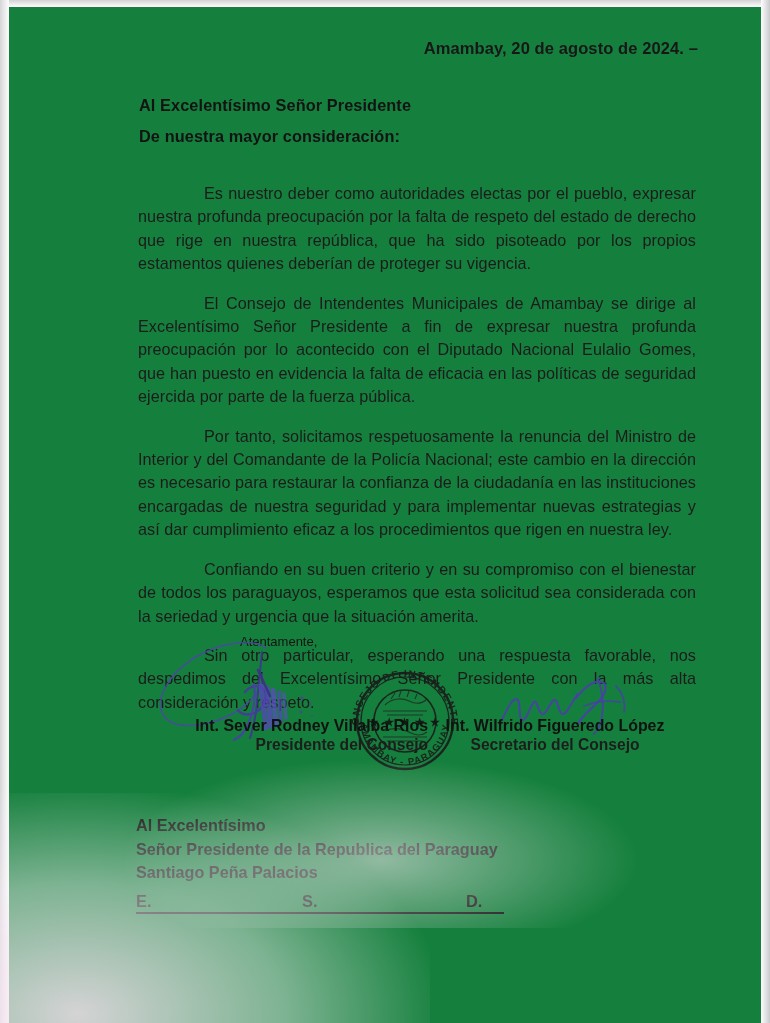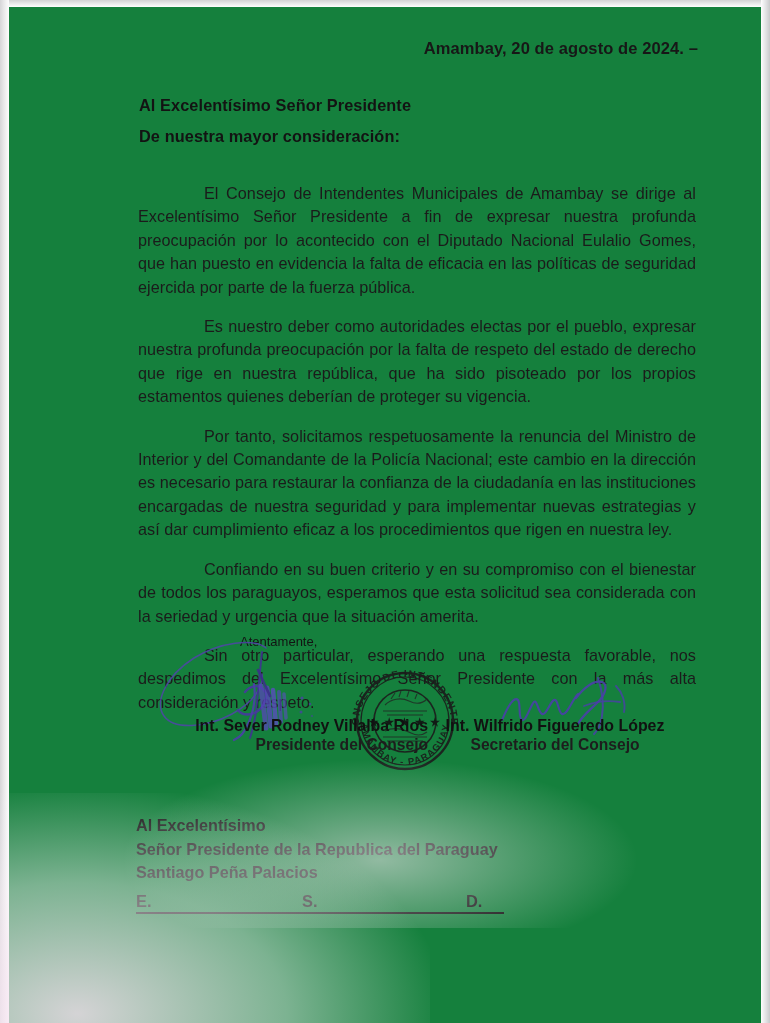--- a/index.html
+++ b/index.html
@@ -193,22 +193,22 @@
   <div class="scan-edge-right"></div>
 
   <div class="doc">
 
     <div class="date-line">Amambay, 20 de agosto de 2024. –</div>
 
     <div class="salutation l2">De nuestra mayor consideración:</div>
     <div class="salutation l1">Al Excelentísimo Señor Presidente</div>
 
     <div class="body-block">
+      <p class="para"><span class="indent"></span><span>Es nuestro deber como autoridades electas por el pueblo, expresar nuestra profunda preocupación por la falta de respeto del estado de derecho que rige en nuestra república, que ha sido pisoteado por los propios estamentos quienes deberían de proteger su vigencia.</span></p>
       <p class="para"><span class="indent"></span><span>El Consejo de Intendentes Municipales de Amambay se dirige al Excelentísimo Señor Presidente a fin de expresar nuestra profunda preocupación por lo acontecido con el Diputado Nacional Eulalio Gomes, que han puesto en evidencia la falta de eficacia en las políticas de seguridad ejercida por parte de la fuerza pública.</span></p>
-      <p class="para"><span class="indent"></span><span>Es nuestro deber como autoridades electas por el pueblo, expresar nuestra profunda preocupación por la falta de respeto del estado de derecho que rige en nuestra república, que ha sido pisoteado por los propios estamentos quienes deberían de proteger su vigencia.</span></p>
       <p class="para"><span class="indent"></span><span>Por tanto, solicitamos respetuosamente la renuncia del Ministro de Interior y del Comandante de la Policía Nacional; este cambio en la dirección es necesario para restaurar la confianza de la ciudadanía en las instituciones encargadas de nuestra seguridad y para implementar nuevas estrategias y así dar cumplimiento eficaz a los procedimientos que rigen en nuestra ley.</span></p>
       <p class="para"><span class="indent"></span><span>Confiando en su buen criterio y en su compromiso con el bienestar de todos los paraguayos, esperamos que esta solicitud sea considerada con la seriedad y urgencia que la situación amerita.</span></p>
       <p class="para"><span class="indent"></span><span>Sin otro particular, esperando una respuesta favorable, nos despedimos del Excelentísimo Señor Presidente con la más alta consideración y respeto.</span></p>
     </div>
 
     <div class="atentamente">Atentamente,</div>
 
     <svg class="ink" id="ink-left" width="200" height="105" viewBox="0 0 200 105">
       <g fill="none" stroke="#4a3fa8" stroke-linecap="round">
         <path d="M116 8 C104 -2 70 2 44 18 C16 36 4 62 14 76 C24 90 56 88 82 74 C104 62 114 46 112 34" stroke="#4f46a6" stroke-width="1.5" opacity="0.88"></path>

